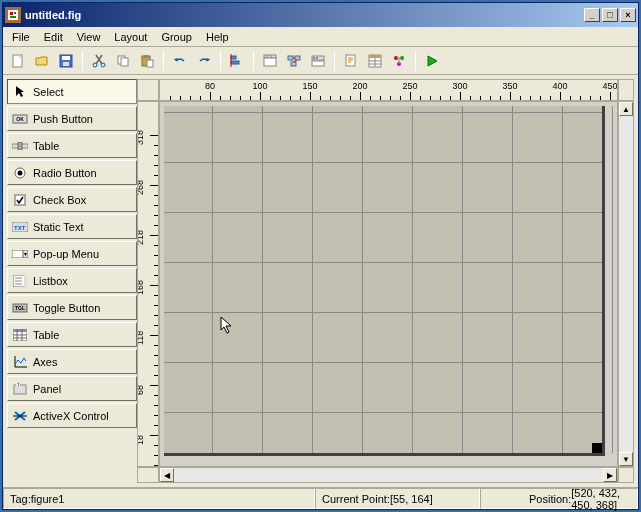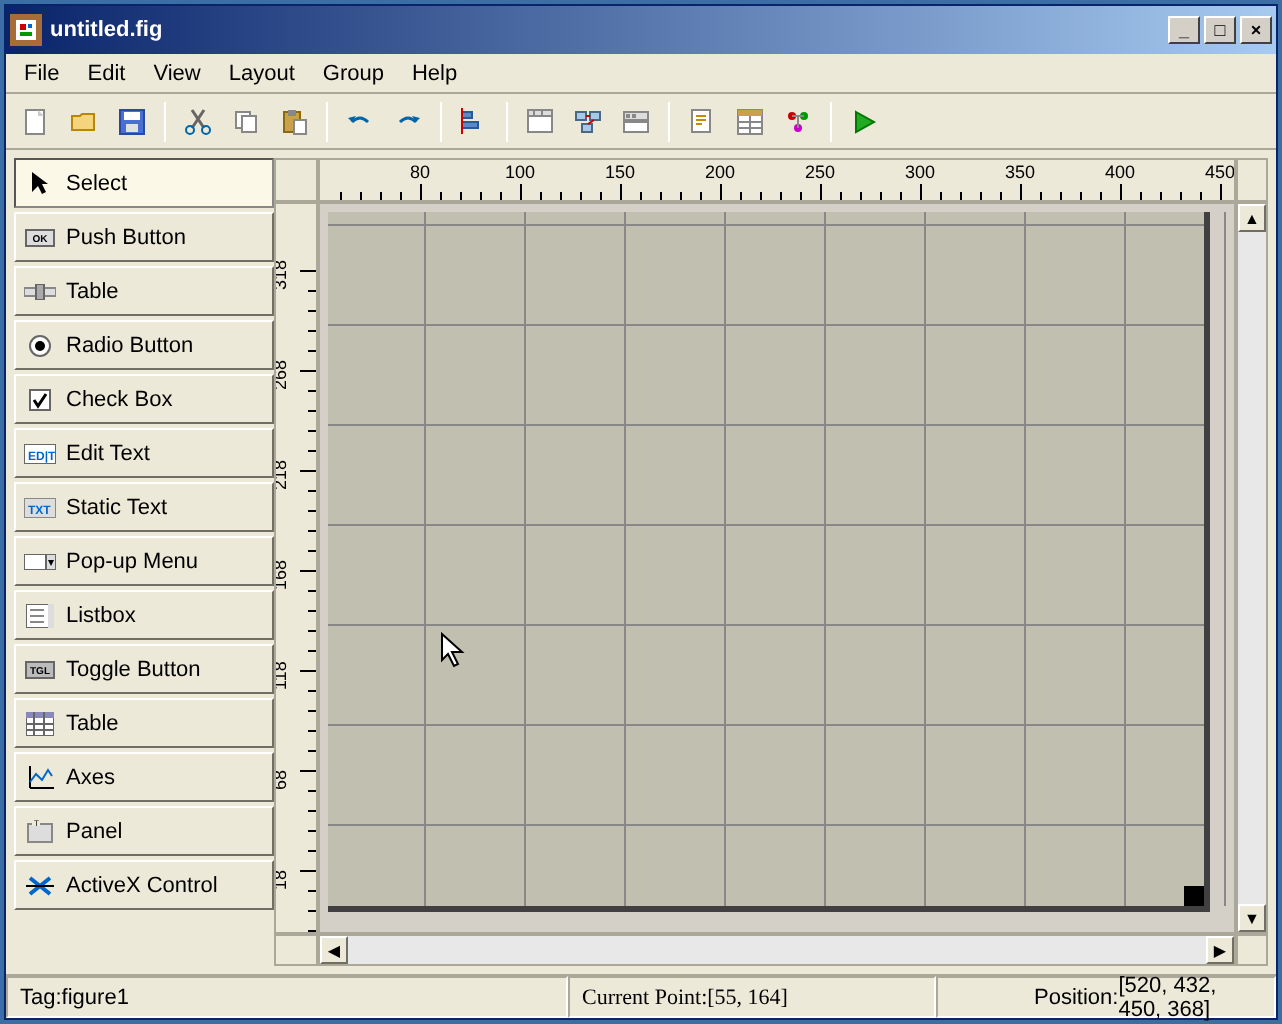--- a/index.html
+++ b/index.html
@@ -182,22 +182,22 @@
     border-top:1px solid #aca899;
     align-items:stretch;
   }
   .status-cell {
     border:1px solid #fff;
     border-top-color:#aca899;border-left-color:#aca899;
     padding: 3px 6px;
     display:flex;align-items:center;
   }
   .status-tag { flex:1; }
-  .status-cp { width:184px;font-family:Liberation Serif, serif; }
-  .status-pos { width:170px;padding-left:48px; }
+  .status-cp { width:165px; }
+  .status-pos { width:158px;padding-left:48px; }
   .cursor-arrow {
     position:absolute;
     left:60px;top:214px;
     pointer-events:none;
   }
 </style>
 </head>
 <body>
 
 <div class="window">
@@ -386,29 +386,20 @@
         <span>Radio Button</span>
       </div>
       <div class="palette-btn">
         <span class="palette-icon">
             <svg width="12" height="12">
               <rect x="1" y="1" width="10" height="10" fill="#fff" stroke="#666"></rect>
               <path d="M3 6 L5 9 L9 3" fill="none" stroke="#000" stroke-width="1.5"></path>
             </svg>
           </span>
         <span>Check Box</span>
-      </div>
-      <div class="palette-btn">
-        <span class="palette-icon">
-            <svg width="16" height="10">
-              <rect x="0" y="0" width="16" height="10" fill="#fff" stroke="#666"></rect>
-              <text x="2" y="8" font-size="6" fill="#06c" font-weight="bold">ED|T</text>
-            </svg>
-          </span>
-        <span>Edit Text</span>
       </div>
       <div class="palette-btn">
         <span class="palette-icon">
             <svg width="16" height="10">
               <rect x="0" y="0" width="16" height="10" fill="#ddd" stroke="#888"></rect>
               <text x="2" y="8" font-size="6" fill="#06c" font-weight="bold">TXT</text>
             </svg>
           </span>
         <span>Static Text</span>
       </div>

